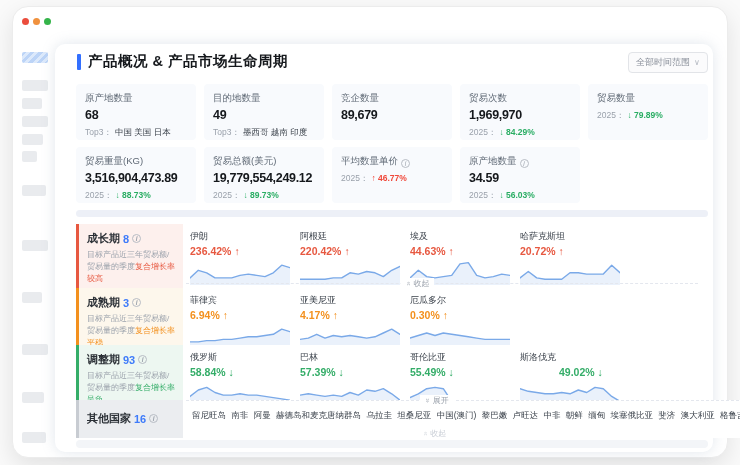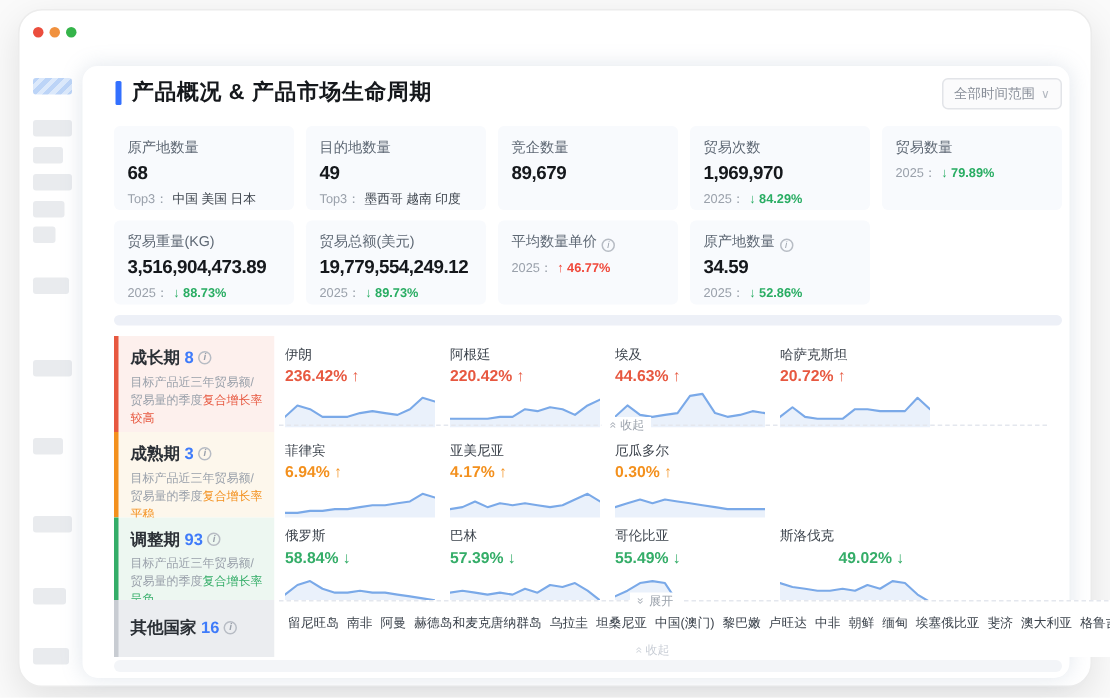--- a/index.html
+++ b/index.html
@@ -172,21 +172,21 @@
           <span class="info">i</span>
         </div>
       <div class="c-sub"><span class="g">2025：</span><span class="t" style="color: rgb(240, 72, 58);"><span>↑</span> <span>46.77%</span></span></div>
     </div>
     <div class="card">
       <div class="c-label">
           <span>原产地数量</span>
           <span class="info">i</span>
         </div>
       <div class="c-value">34.59</div>
-      <div class="c-sub"><span class="g">2025：</span><span class="t" style="color: rgb(41, 173, 99);"><span>↓</span> <span>52.86%</span></span></div>
+      <div class="c-sub"><span class="g">2025：</span><span class="t" style="color: rgb(41, 173, 99);"><span>↓</span> <span>56.03%</span></span></div>
     </div>
   </div>
 
   <div class="divider-strip"></div>
 
   <div class="lifecycle">
 
     <div class="lc-row growth r1">
       <div class="lc-label">
         <div class="lc-title">

